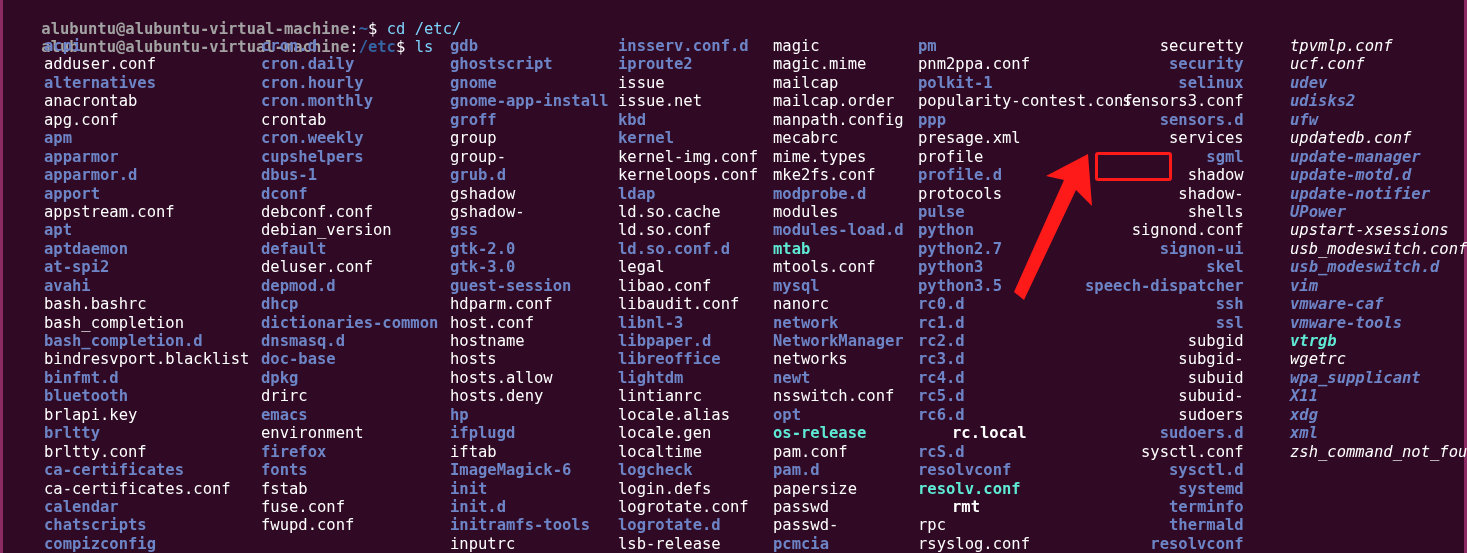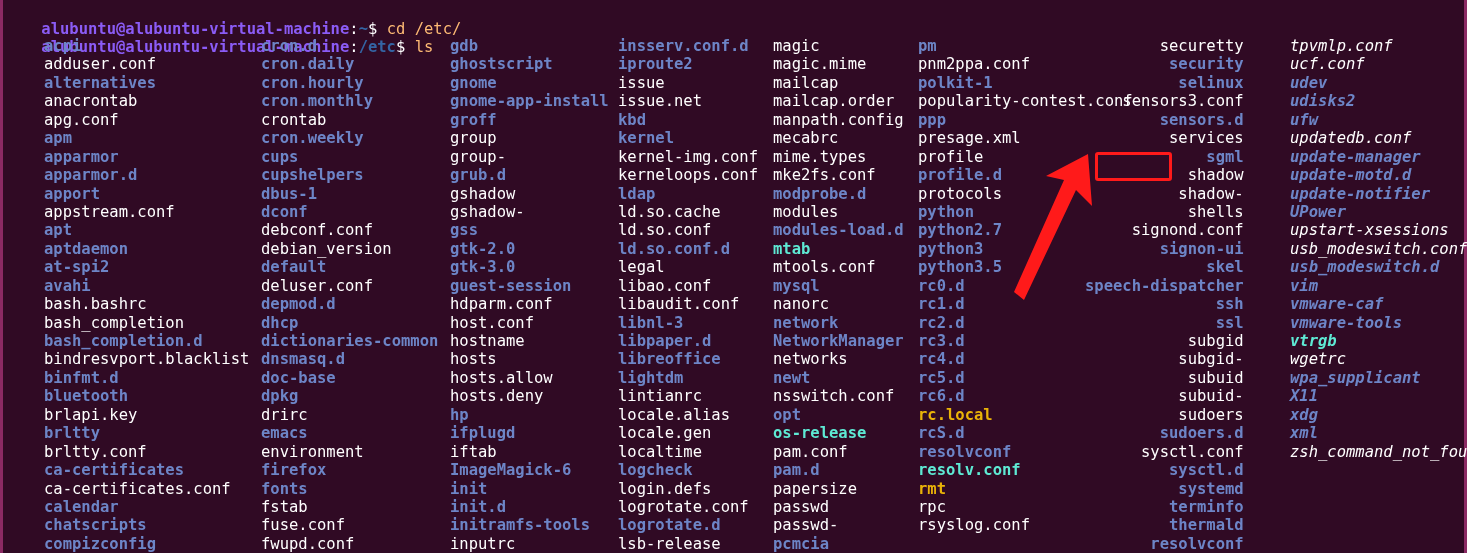--- a/index.html
+++ b/index.html
@@ -23,25 +23,25 @@
     position:absolute;right:0;top:0;width:3px;height:553px;
     background:#8b2a63;
   }
   .prompt-line{
     position:absolute;left:4px;
     font-size:15.5px;
     line-height:18.5px;
     white-space:pre;
     letter-spacing:0px;
   }
-  .p-user{color:#8b5cf6;font-weight:bold;}
+  .p-user{color:#a3a3a3;font-weight:bold;}
   .p-colon{color:#ffffff;}
   .p-path{color:#3465a4;font-weight:bold;}
   .p-dollar{color:#ffffff;}
-  .p-cmd{color:#fdba74;}
+  .p-cmd{color:#7dd3fc;}
 
   #grid{
     position:absolute;
     left:4px;
     top:37px;
     width:1460px;
   }
   .col{
     position:absolute;
     top:0;
@@ -50,21 +50,21 @@
   .entry{
     display:block;
     height:18.45px;
     line-height:18.45px;
     font-size:15.5px;
     white-space:pre;
   }
   .t-file{color:#ffffff;}
   .t-dir{color:#6d85c7;font-weight:bold;}
   .t-link{color:#5eead4;font-weight:bold;}
-  .t-exec{color:#eab308;font-weight:bold;}
+  .t-exec{color:#ffffff;font-weight:bold;margin-left:34px;}
 
   .highlight-box{
     position:absolute;
     border:3px solid #ff1a1a;
     border-radius:3px;
     pointer-events:none;
   }
   .arrow-svg{
     position:absolute;
     left:980px;top:150px;
@@ -121,21 +121,20 @@
         <span class="entry t-dir">chatscripts</span>
         <span class="entry t-dir">compizconfig</span>
       </div>
       <div class="col" style="left: 217px;">
         <span class="entry t-dir">cron.d</span>
         <span class="entry t-dir">cron.daily</span>
         <span class="entry t-dir">cron.hourly</span>
         <span class="entry t-dir">cron.monthly</span>
         <span class="entry t-file">crontab</span>
         <span class="entry t-dir">cron.weekly</span>
-        <span class="entry t-dir">cups</span>
         <span class="entry t-dir">cupshelpers</span>
         <span class="entry t-dir">dbus-1</span>
         <span class="entry t-dir">dconf</span>
         <span class="entry t-file">debconf.conf</span>
         <span class="entry t-file">debian_version</span>
         <span class="entry t-dir">default</span>
         <span class="entry t-file">deluser.conf</span>
         <span class="entry t-dir">depmod.d</span>
         <span class="entry t-dir">dhcp</span>
         <span class="entry t-dir">dictionaries-common</span>
@@ -244,20 +243,21 @@
       <div class="col" style="left: 874px;">
         <span class="entry t-dir">pm</span>
         <span class="entry t-file">pnm2ppa.conf</span>
         <span class="entry t-dir">polkit-1</span>
         <span class="entry t-file">popularity-contest.conf</span>
         <span class="entry t-dir">ppp</span>
         <span class="entry t-file">presage.xml</span>
         <span class="entry t-file">profile</span>
         <span class="entry t-dir">profile.d</span>
         <span class="entry t-file">protocols</span>
+        <span class="entry t-dir">pulse</span>
         <span class="entry t-dir">python</span>
         <span class="entry t-dir">python2.7</span>
         <span class="entry t-dir">python3</span>
         <span class="entry t-dir">python3.5</span>
         <span class="entry t-dir">rc0.d</span>
         <span class="entry t-dir">rc1.d</span>
         <span class="entry t-dir">rc2.d</span>
         <span class="entry t-dir">rc3.d</span>
         <span class="entry t-dir">rc4.d</span>
         <span class="entry t-dir">rc5.d</span>

